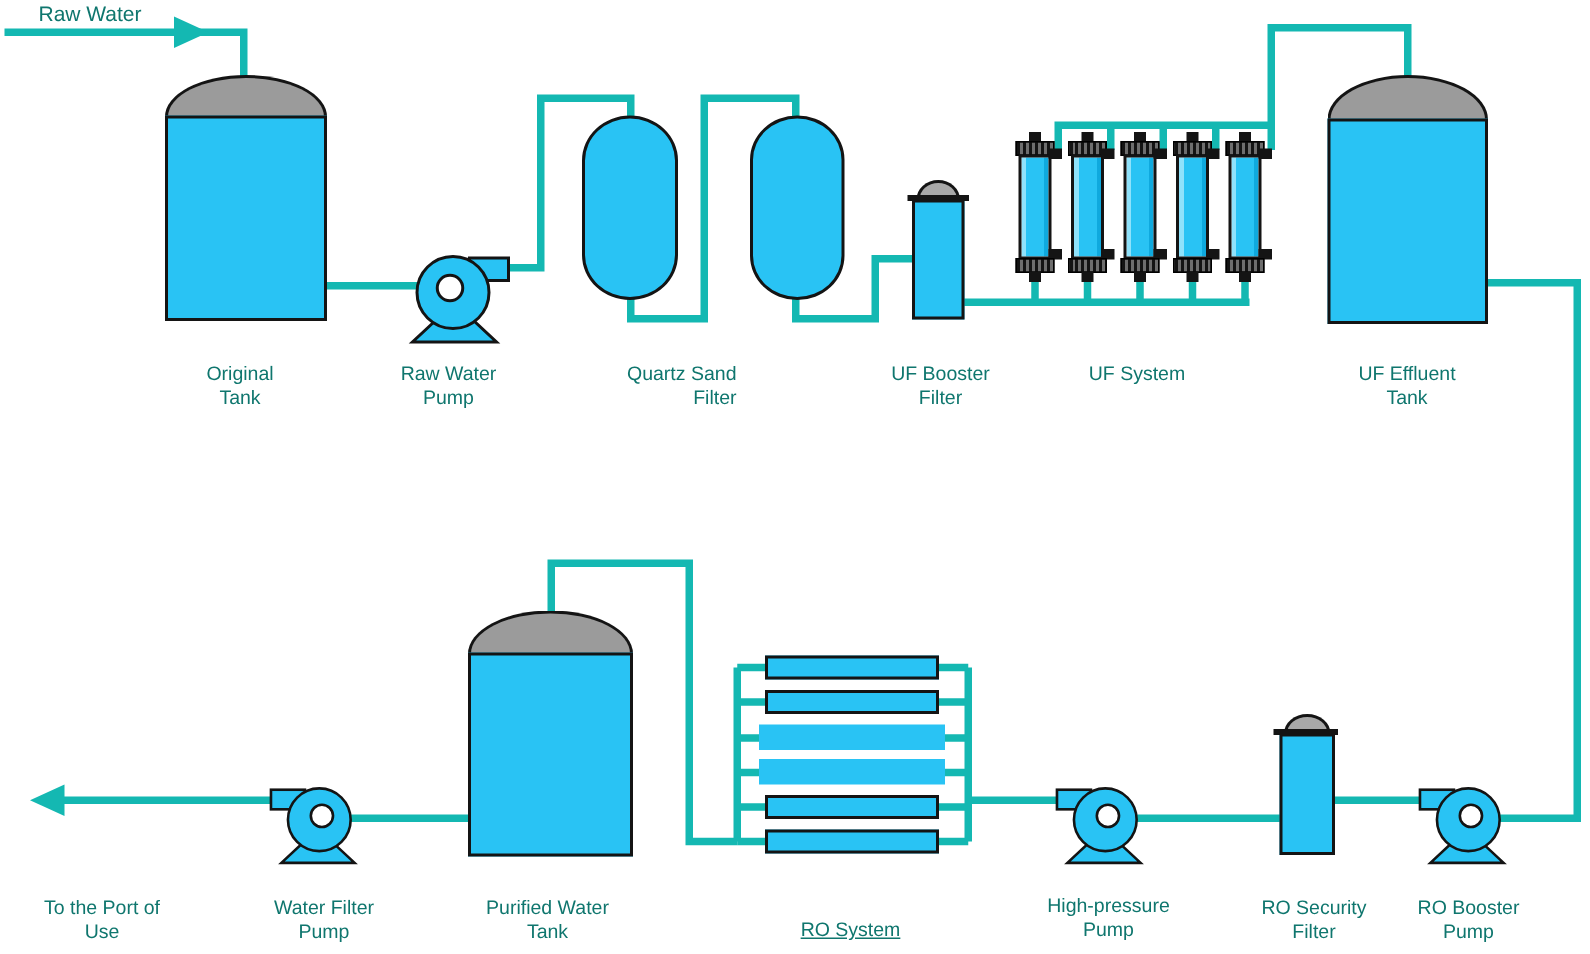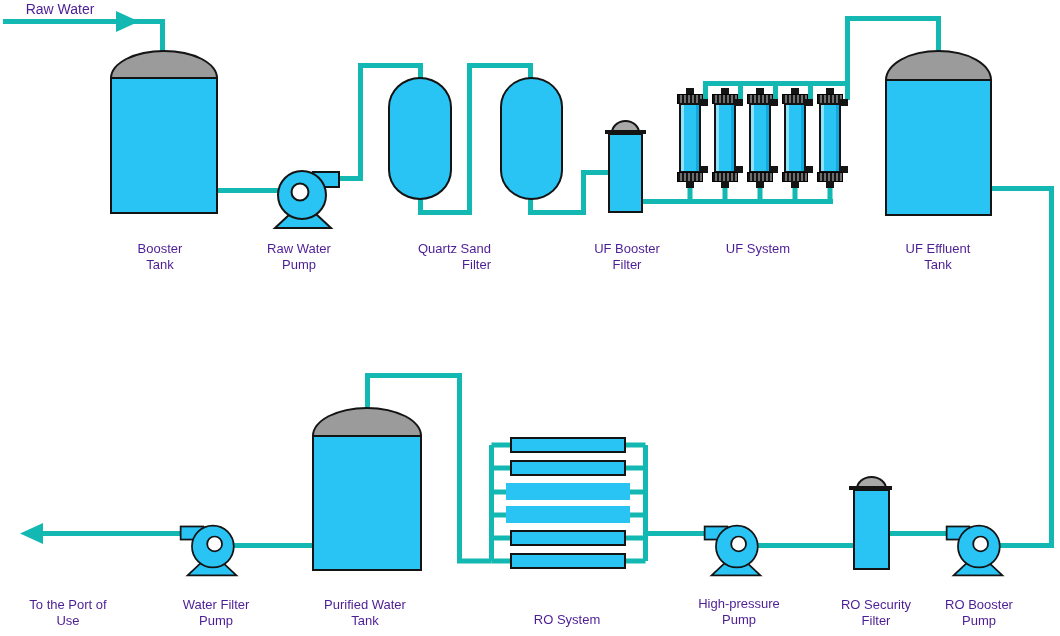--- a/index.html
+++ b/index.html
@@ -1,17 +1,17 @@
 <!DOCTYPE html>
 <html><head>
 <meta charset="utf-8">
 <style>
   html,body{margin:0;padding:0;background:#fff;}
   #stage{position:relative;width:1060px;height:636px;background:#fff;overflow:hidden;
-         font-family:"Liberation Sans","DejaVu Sans",sans-serif;color:#4c1d95;}
+         font-family:"Liberation Sans","DejaVu Sans",sans-serif;color:#0f766e;}
   svg.piping{position:absolute;left:0;top:0;z-index:1;}
   
   .vessel{position:absolute;background:#29c3f4;border:2px solid #141414;box-sizing:border-box;z-index:2;}
   .dome{position:absolute;background:#9b9b9b;border:2px solid #141414;border-bottom:none;
         border-radius:52% 52% 0 0 / 100% 100% 0 0;box-sizing:border-box;z-index:2;}
   .capsule{position:absolute;background:#29c3f4;border:2px solid #141414;box-sizing:border-box;
            border-radius:32px / 30px;z-index:2;}
   .flange{position:absolute;background:#141414;z-index:3;}
   .capdome{position:absolute;background:#a8a8a8;border:2px solid #141414;border-bottom:none;
            border-radius:50% 50% 0 0 / 100% 100% 0 0;box-sizing:border-box;z-index:2;}
@@ -165,38 +165,38 @@
   </svg>
 
   <svg class="pump mirror" style="left:945px;top:523px;" width="66" height="54" viewBox="0 0 74 62">
     <path d="M24,46 L9,60 L65,60 L50,46 Z" fill="#29c3f4" stroke="#141414" stroke-width="2"></path>
     <rect x="47" y="4" width="26" height="15" fill="#29c3f4" stroke="#141414" stroke-width="2"></rect>
     <circle cx="36" cy="27" r="24" fill="#29c3f4" stroke="#141414" stroke-width="2"></circle>
     <circle cx="34" cy="24" r="8.5" fill="#ffffff" stroke="#141414" stroke-width="2"></circle>
   </svg>
 
   <div class="lbl inlet" style="left:10px;top:2px;">Raw Water</div>
-  <div class="lbl" style="left:90px;top:241px;">Booster
+  <div class="lbl" style="left:90px;top:241px;">Original
 Tank</div>
   <div class="lbl" style="left:229px;top:241px;">Raw Water
 Pump</div>
   <div class="lbl" style="left:351px;top:241px;text-align:right;">Quartz Sand
 Filter</div>
   <div class="lbl" style="left:557px;top:241px;">UF Booster
 Filter</div>
   <div class="lbl" style="left:688px;top:241px;">UF System</div>
   <div class="lbl" style="left:868px;top:241px;">UF Effluent
 Tank</div>
   <div class="lbl" style="left:-2px;top:597px;">To the Port of
 Use</div>
   <div class="lbl" style="left:146px;top:597px;">Water Filter
 Pump</div>
   <div class="lbl" style="left:295px;top:597px;">Purified Water
 Tank</div>
-  <div class="lbl" style="left:497px;top:612px;">RO System</div>
+  <div class="lbl" style="left:497px;top:612px;text-decoration:underline;">RO System</div>
   <div class="lbl" style="left:669px;top:596px;">High-pressure
 Pump</div>
   <div class="lbl" style="left:806px;top:597px;">RO Security
 Filter</div>
   <div class="lbl" style="left:909px;top:597px;">RO Booster
 Pump</div>
 
 </div>
 
 </body></html>

